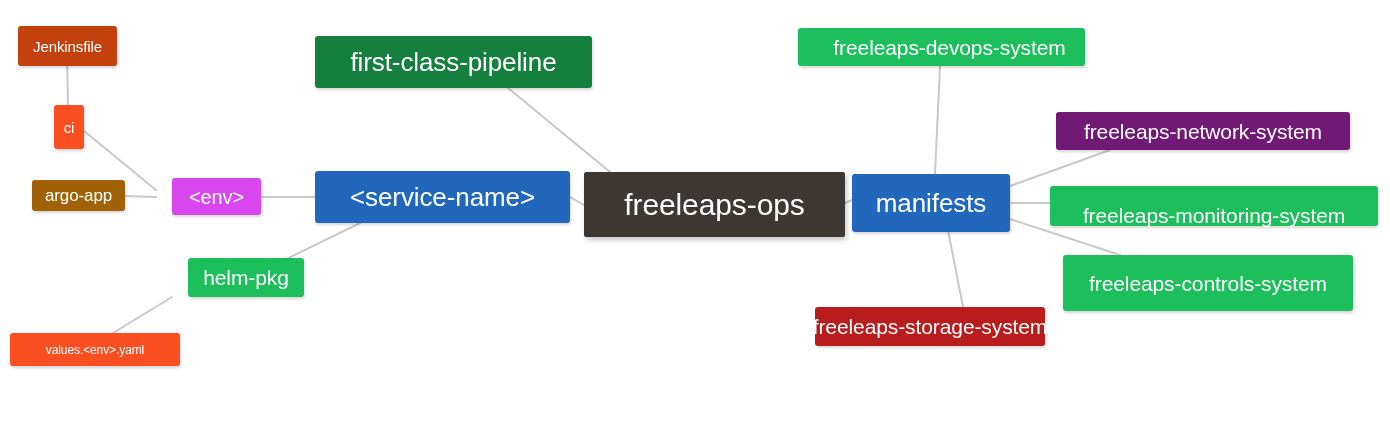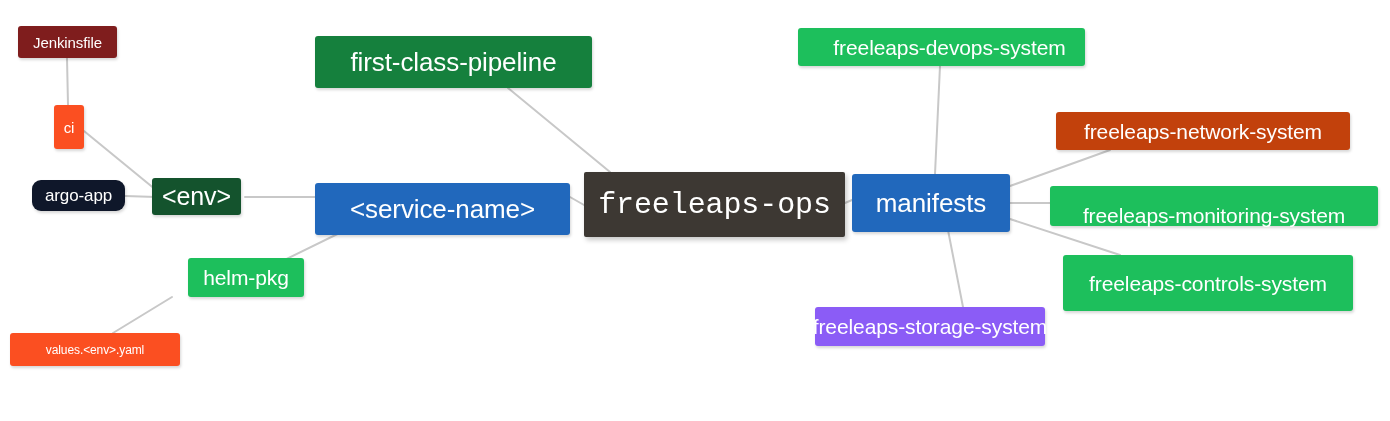--- a/index.html
+++ b/index.html
@@ -69,60 +69,60 @@
       <path class="edge" d="M 68 105 L 67 58" stroke="#c8c8c8"></path>
       <path class="edge" d="M 172 297 L 113 333" stroke="#c8c8c8"></path>
       <path class="edge" d="M 935 174 L 940 66" stroke="#c8c8c8"></path>
       <path class="edge" d="M 1010 186 L 1110 150" stroke="#c8c8c8"></path>
       <path class="edge" d="M 1010 203 L 1050 203" stroke="#c8c8c8"></path>
       <path class="edge" d="M 1010 219 L 1120 255" stroke="#c8c8c8"></path>
       <path class="edge" d="M 947 225 L 963 307" stroke="#c8c8c8"></path>
     </svg>
 
   <div id="node-layer">
-      <div class="node root" style="left: 584px; top: 172px; width: 261px; height: 65px; font-size: 30px; background: rgb(61, 56, 51); color: rgb(255, 255, 255); font-family: Liberation Mono, monospace;">
+      <div class="node root" style="left: 584px; top: 172px; width: 261px; height: 65px; font-size: 30px; background: rgb(61, 56, 51); color: rgb(255, 255, 255);">
         <span>freeleaps-ops</span>
       </div>
-      <div class="node" style="left: 315px; top: 171px; width: 255px; height: 52px; font-size: 26px; background: rgb(33, 104, 188); color: rgb(255, 255, 255); margin-top: 12px;">
+      <div class="node" style="left: 315px; top: 171px; width: 255px; height: 52px; font-size: 26px; background: rgb(33, 104, 188); color: rgb(255, 255, 255);">
         <span>&lt;service-name&gt;</span>
       </div>
       <div class="node" style="left: 852px; top: 174px; width: 158px; height: 58px; font-size: 26px; background: rgb(33, 104, 188); color: rgb(255, 255, 255);">
         <span>manifests</span>
       </div>
       <div class="node" style="left: 315px; top: 36px; width: 277px; height: 52px; font-size: 26px; background: #15803d; color: rgb(255, 255, 255);">
         <span>first-class-pipeline</span>
       </div>
-      <div class="node" style="left: 152px; top: 178px; width: 89px; height: 37px; font-size: 25px; background: #14532d; color: rgb(255, 255, 255);">
+      <div class="node" style="left: 172px; top: 178px; width: 89px; height: 37px; font-size: 20px; background: #d946ef; color: rgb(255, 255, 255);">
         <span>&lt;env&gt;</span>
       </div>
       <div class="node" style="left: 148px; top: 258px; width: 116px; height: 39px; font-size: 21px; background: rgb(29, 191, 92); color: rgb(255, 255, 255); margin-left: 40px;">
         <span>helm-pkg</span>
       </div>
-      <div class="node" style="left: 18px; top: 26px; width: 99px; height: 32px; font-size: 15px; background: #7f1d1d; color: rgb(255, 255, 255);">
+      <div class="node" style="left: 18px; top: 26px; width: 99px; height: 40px; font-size: 15px; background: #c2410c; color: rgb(255, 255, 255);">
         <span>Jenkinsfile</span>
       </div>
       <div class="node" style="left: 54px; top: 105px; width: 30px; height: 44px; font-size: 15px; background: rgb(251, 79, 33); color: rgb(255, 255, 255);">
         <span>ci</span>
       </div>
-      <div class="node" style="left: 32px; top: 180px; width: 93px; height: 31px; font-size: 17px; background: #0f172a; color: rgb(255, 255, 255); border-radius: 9px;">
+      <div class="node" style="left: 32px; top: 180px; width: 93px; height: 31px; font-size: 17px; background: #a16207; color: rgb(255, 255, 255);">
         <span>argo-app</span>
       </div>
       <div class="node" style="left: 10px; top: 333px; width: 170px; height: 33px; font-size: 12px; background: rgb(251, 79, 33); color: rgb(255, 255, 255);">
         <span>values.&lt;env&gt;.yaml</span>
       </div>
       <div class="node" style="left: 798px; top: 28px; width: 287px; height: 38px; font-size: 21px; background: rgb(29, 191, 92); color: rgb(255, 255, 255); padding-left: 16px;">
         <span>freeleaps-devops-system</span>
       </div>
-      <div class="node" style="left: 1056px; top: 112px; width: 294px; height: 38px; font-size: 21px; background: #c2410c; color: rgb(255, 255, 255);">
+      <div class="node" style="left: 1056px; top: 112px; width: 294px; height: 38px; font-size: 21px; background: #701a75; color: rgb(255, 255, 255);">
         <span>freeleaps-network-system</span>
       </div>
       <div class="node" style="left: 1050px; top: 186px; width: 328px; height: 40px; font-size: 21px; background: rgb(29, 191, 92); color: rgb(255, 255, 255); align-items: flex-end;">
         <span>freeleaps-monitoring-system</span>
       </div>
       <div class="node" style="left: 1063px; top: 255px; width: 290px; height: 56px; font-size: 21px; background: rgb(29, 191, 92); color: rgb(255, 255, 255);">
         <span>freeleaps-controls-system</span>
       </div>
-      <div class="node" style="left: 815px; top: 307px; width: 230px; height: 39px; font-size: 21px; background: #8b5cf6; color: rgb(255, 255, 255);">
+      <div class="node" style="left: 815px; top: 307px; width: 230px; height: 39px; font-size: 21px; background: #b91c1c; color: rgb(255, 255, 255);">
         <span>freeleaps-storage-system</span>
       </div>
     </div>
 
 </div>
 
 </body></html>

